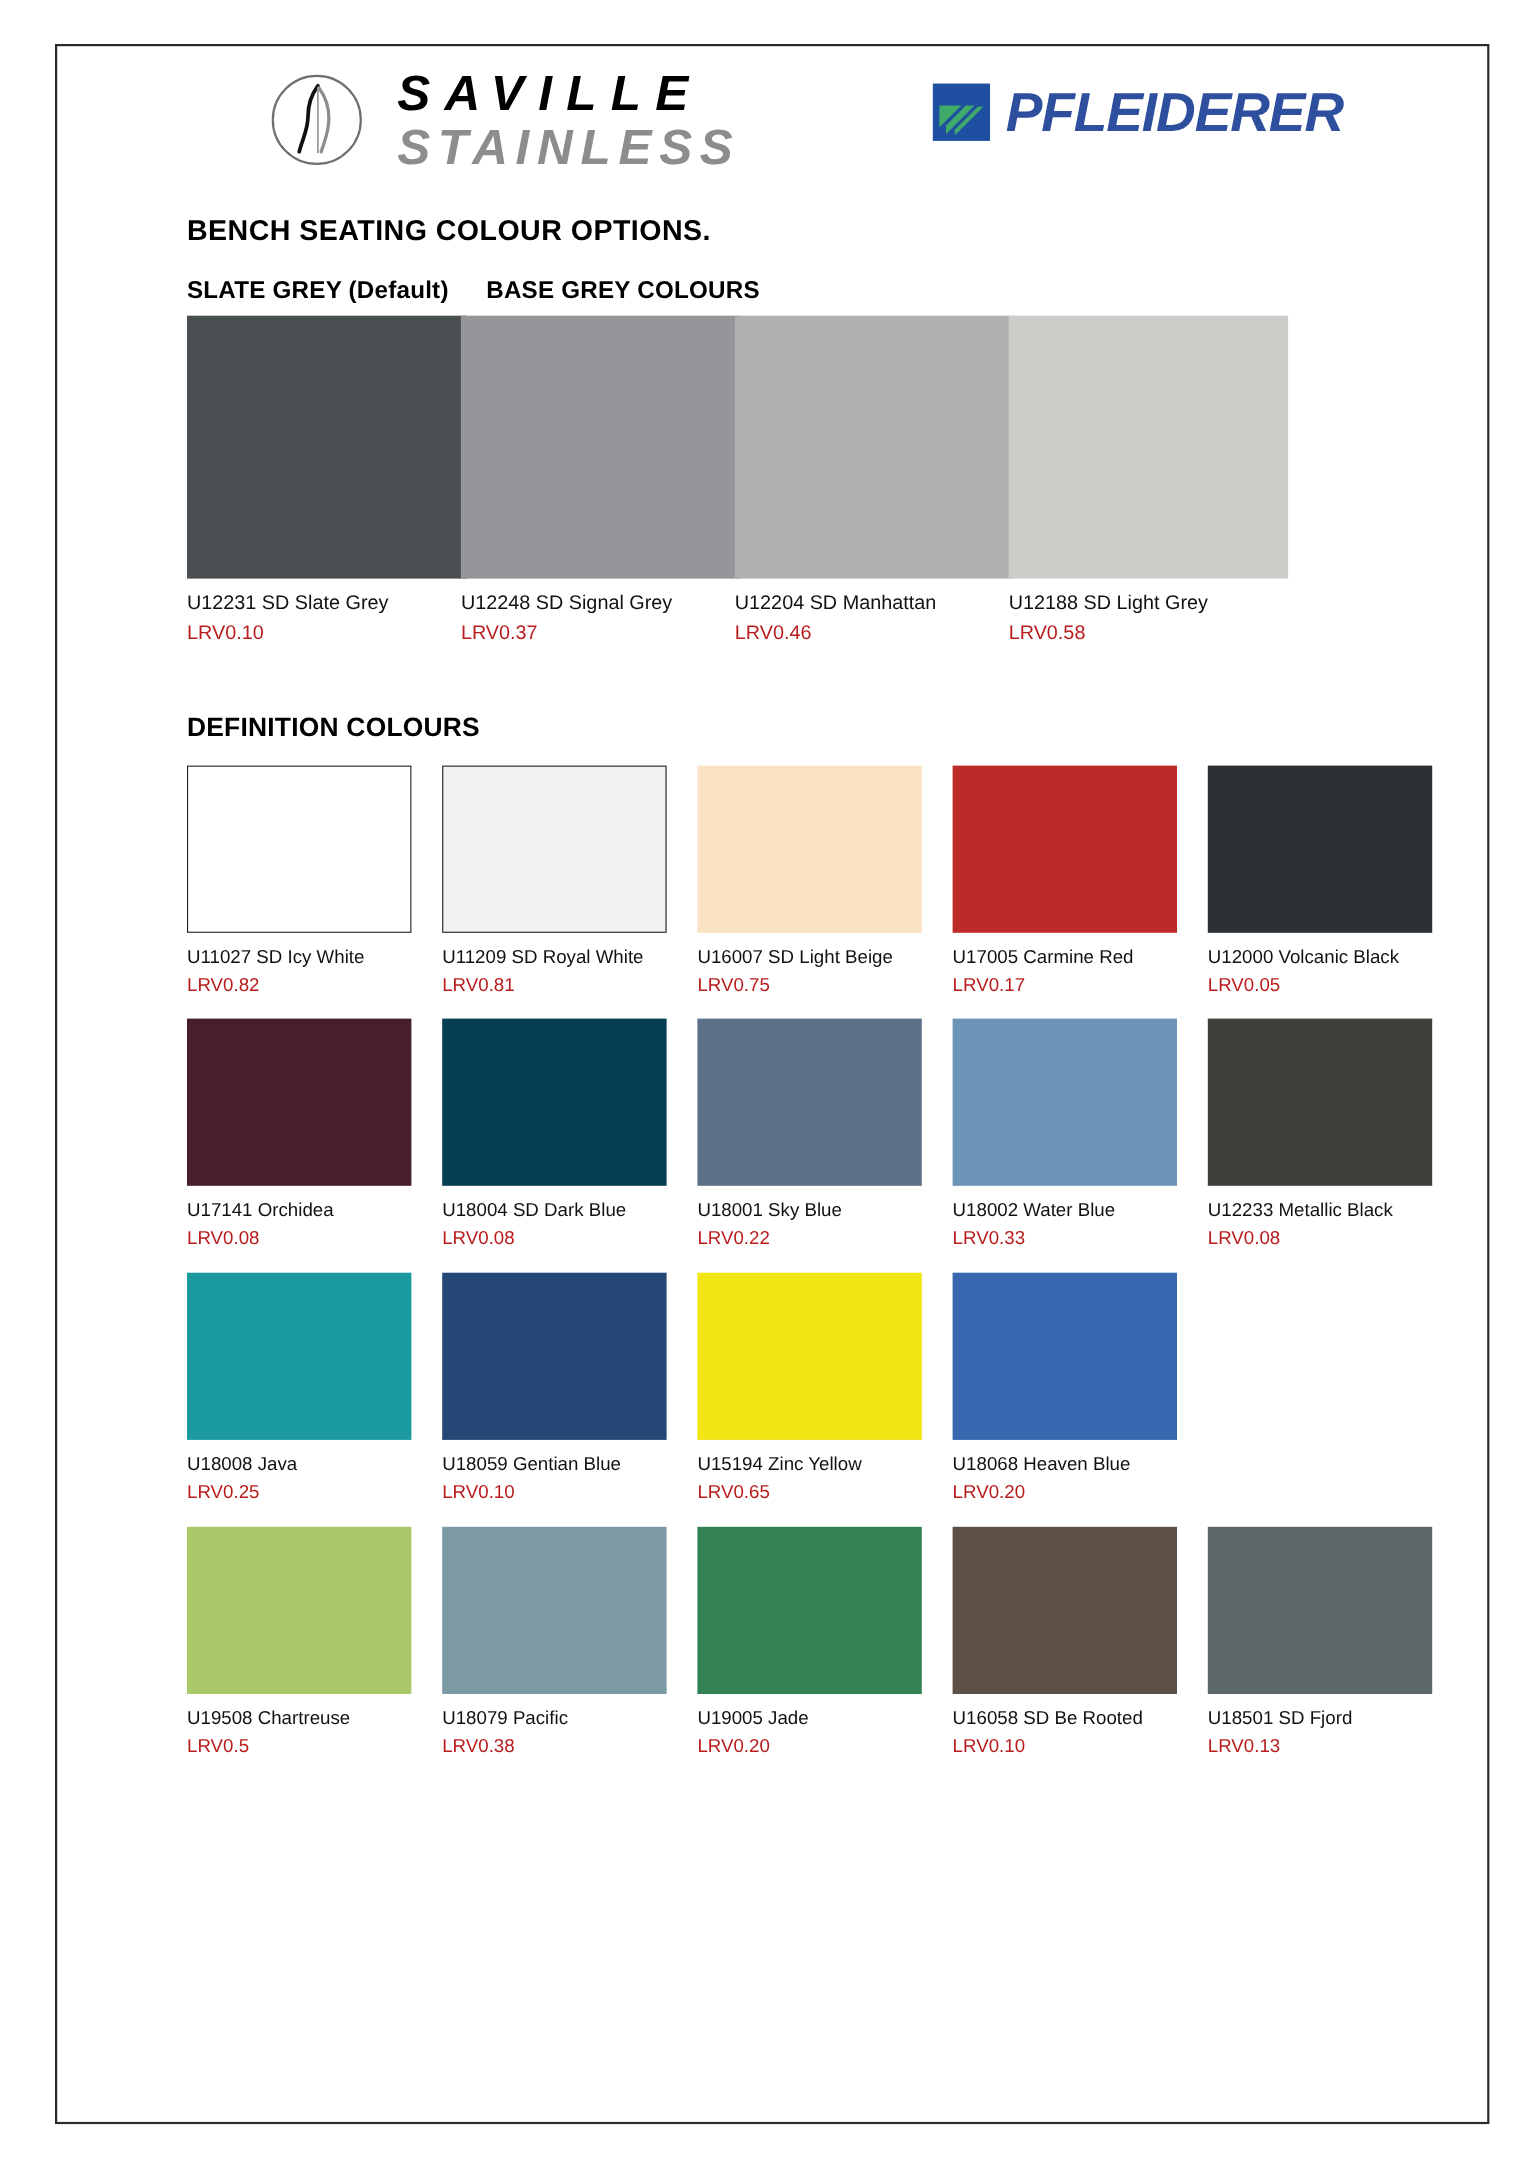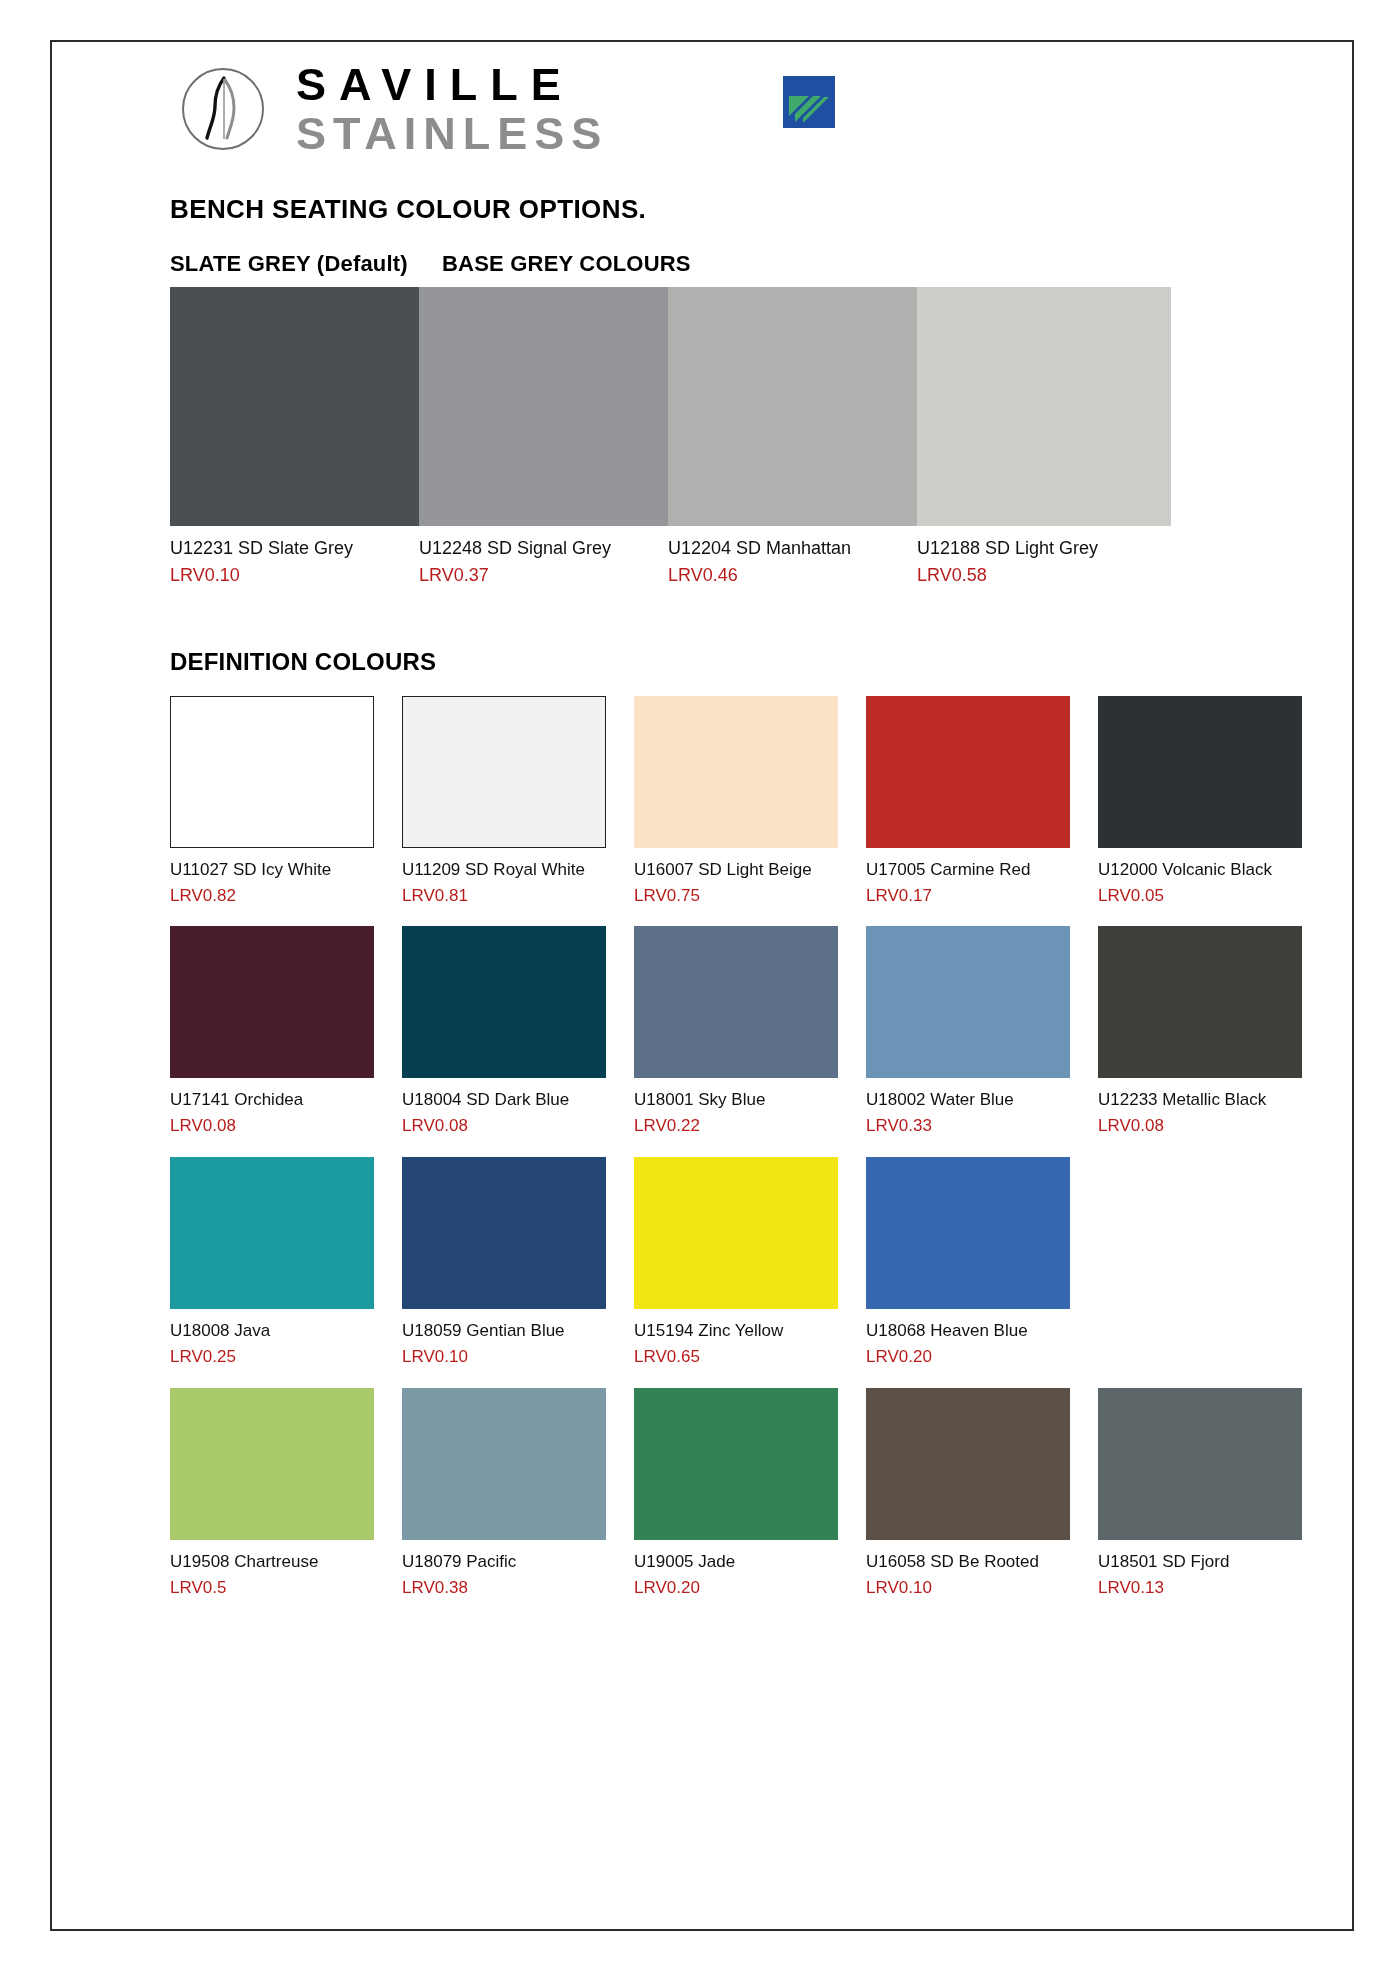--- a/index.html
+++ b/index.html
@@ -38,23 +38,24 @@
 
   .content {
     position: relative;
     padding: 22px 70px 0 130px;
   }
 
   
   .header {
     display: flex;
     align-items: flex-start;
-    justify-content: flex-start;
+    justify-content: center;
     height: 110px;
     padding-left: 10px;
+    font-style: italic;
   }
 
   .saville-logo {
     display: flex;
     align-items: center;
     gap: 30px;
   }
 
   .saville-mark {
     width: 86px;
@@ -215,20 +216,21 @@
 
       <div class="pfleiderer-logo">
         <span class="pf-mark">
           <svg width="52" height="52" viewBox="0 0 52 52" aria-hidden="true">
             <rect x="0" y="0" width="52" height="52" fill="#1f4fa0"></rect>
             <polygon points="6,20 26,20 6,40" fill="#3faa6a"></polygon>
             <polygon points="30,20 38,20 12,46 12,38" fill="#3faa6a"></polygon>
             <polygon points="41,21 46,21 20,47 20,42" fill="#3faa6a"></polygon>
           </svg>
         </span>
+        <span class="pf-word">PFLEIDERER</span>
       </div>
 
     </div>
 
     <h1 class="doc-title">BENCH SEATING COLOUR OPTIONS.</h1>
 
     <div class="section-heads">
       <span class="section-head slate">SLATE GREY (Default)</span>
       <span class="section-head">BASE GREY COLOURS</span>
     </div>

